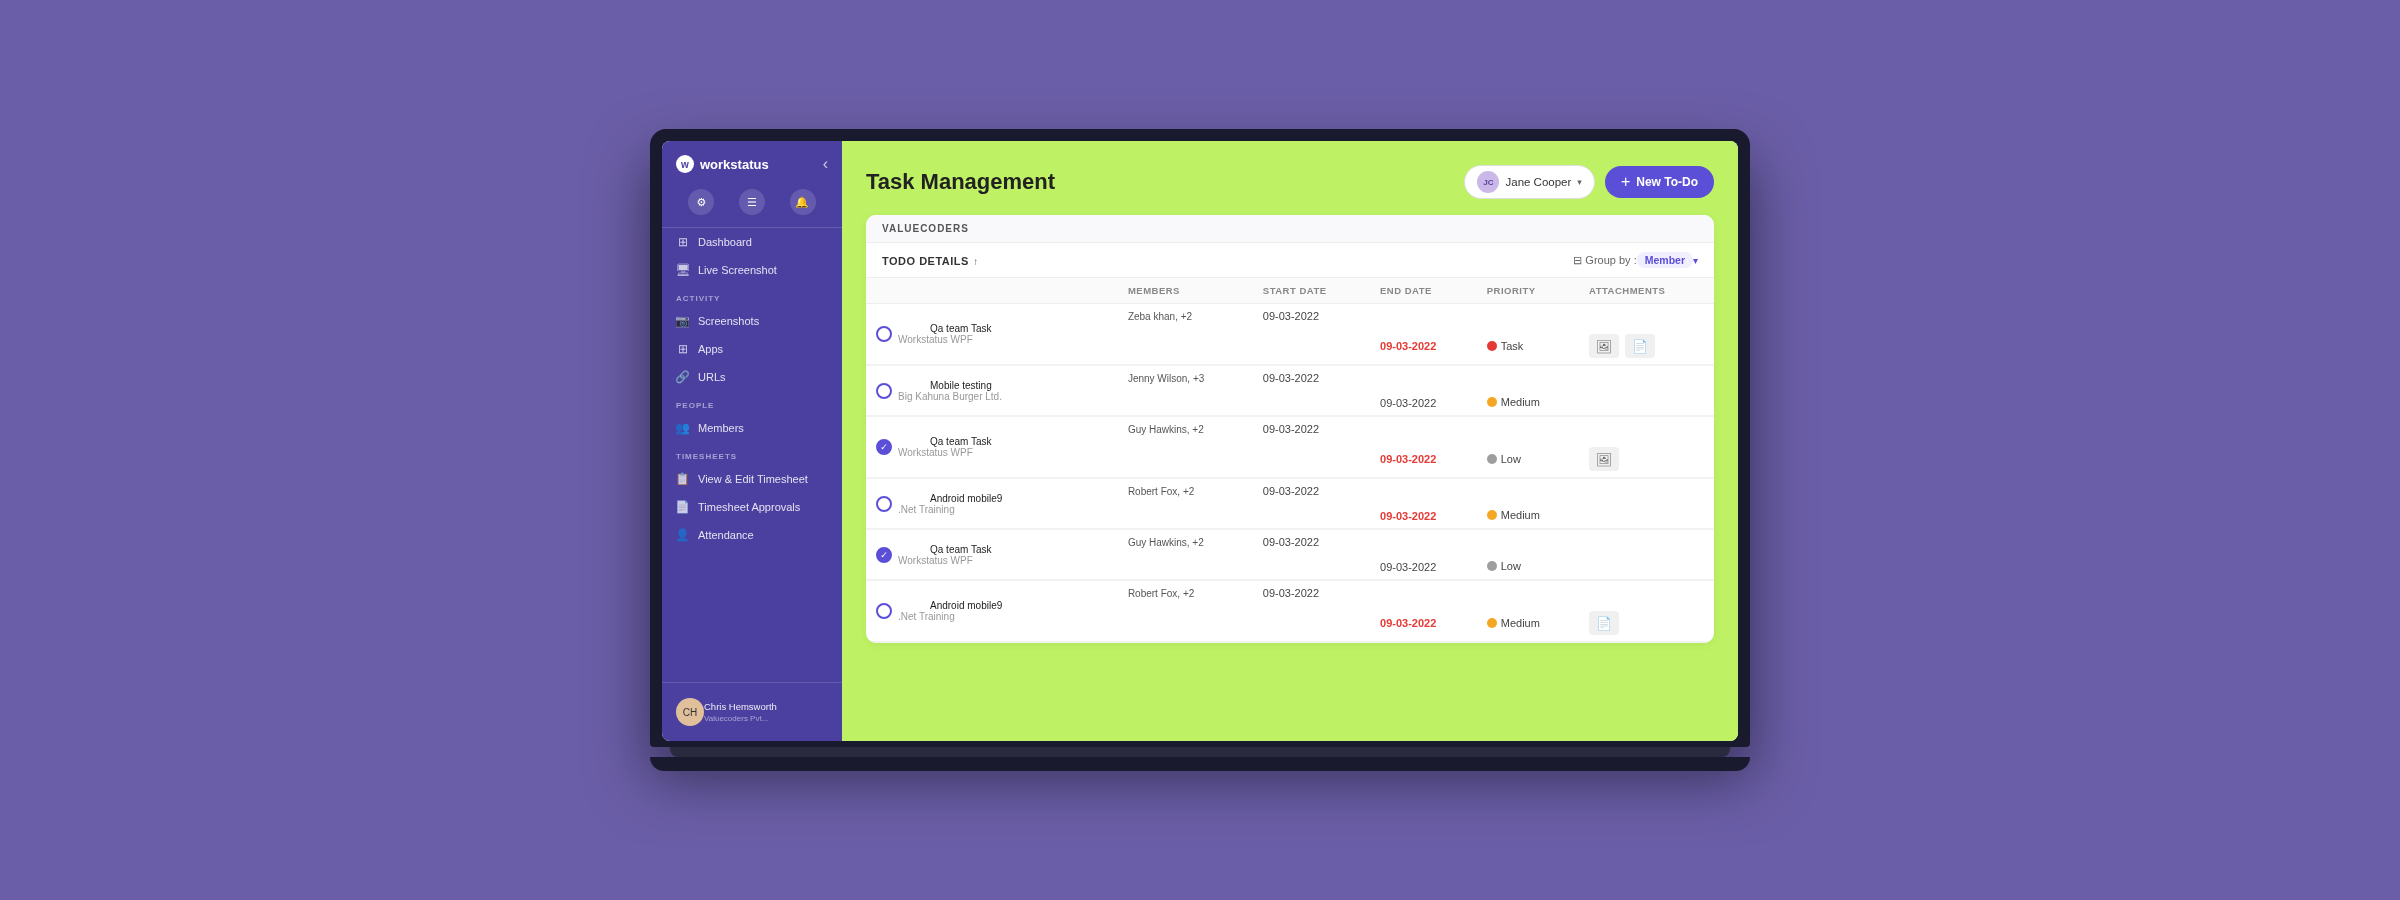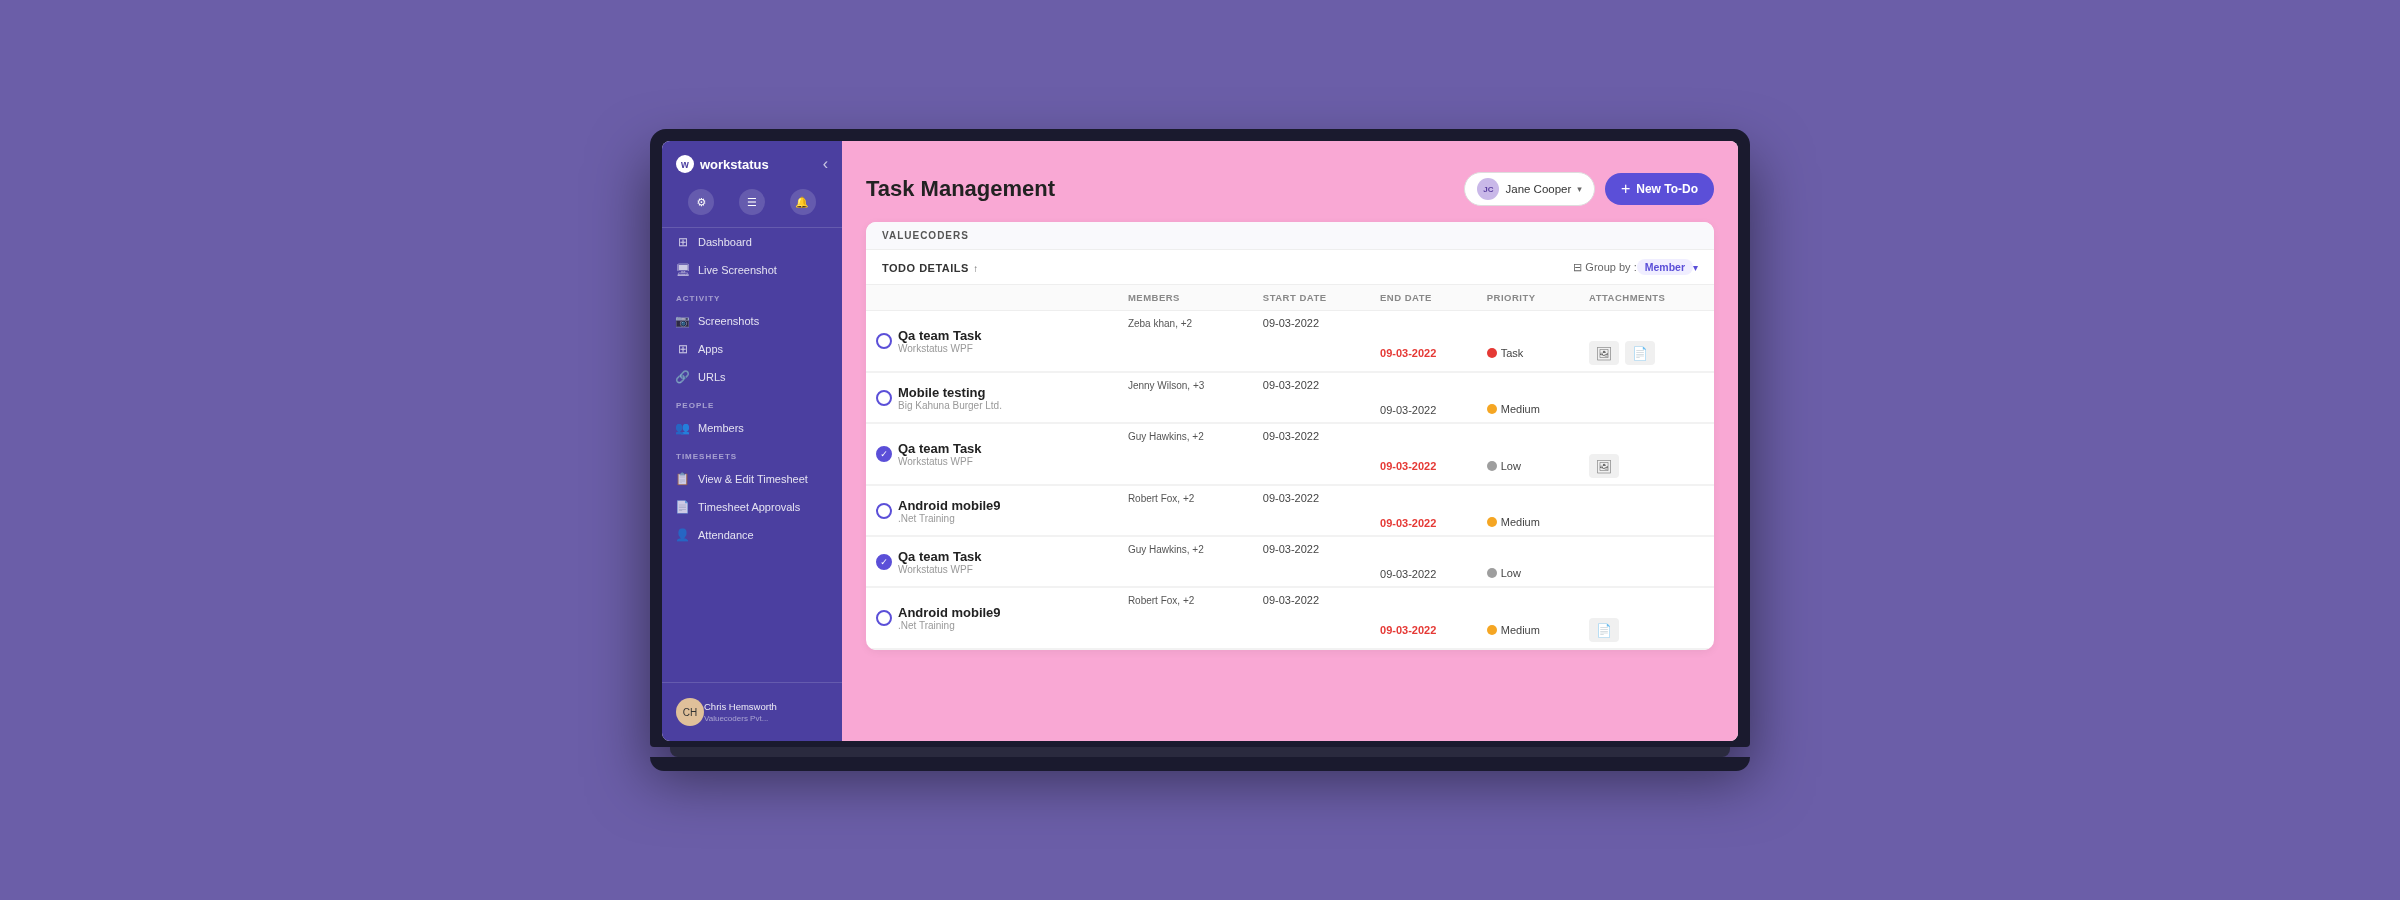--- a/index.html
+++ b/index.html
@@ -165,23 +165,23 @@
     }
 
     .sidebar-user-sub {
       font-size: 8px;
       color: rgba(255,255,255,0.5);
     }
 
     
     .main-content {
       flex: 1;
-      background: #f9a8d4;
+      background: #bef264;
       overflow-y: auto;
-      padding: 31px 24px;
+      padding: 24px 24px;
     }
 
     .page-header {
       display: flex;
       align-items: center;
       justify-content: space-between;
       margin-bottom: 16px;
     }
 
     .page-title {
@@ -354,24 +354,25 @@
       background: #5b4fd8;
     }
 
     .task-checkbox.checked::after {
       content: '✓';
       color: #fff;
       font-size: 9px;
     }
 
     .task-title {
-      font-weight: 700;
-      font-size: 13px;
+      font-weight: 400;
+      font-size: 10px;
       color: #222;
       display: block;
+      margin-left: 32px;
     }
 
     .task-subtitle {
       font-size: 10px;
       color: #999;
       display: block;
     }
 
     .task-name-wrapper {
       display: flex;

